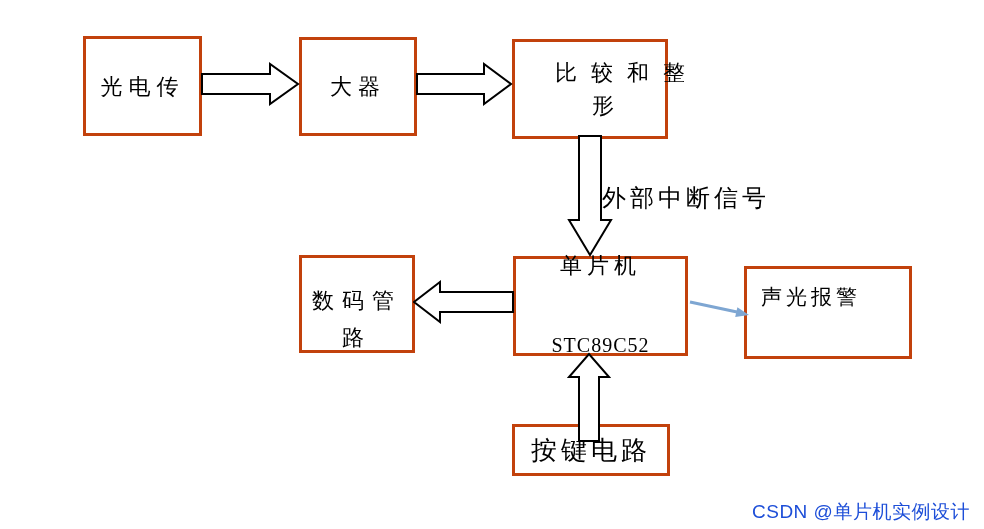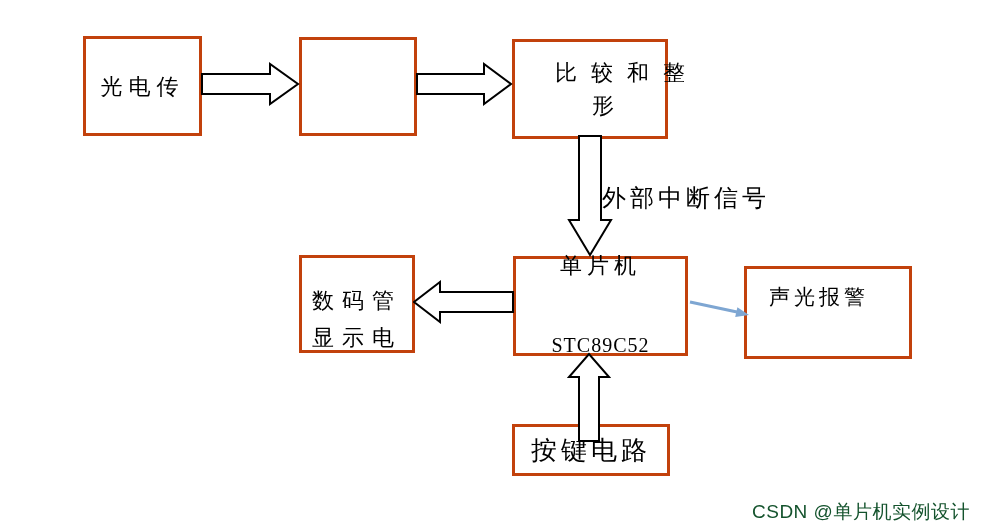--- a/index.html
+++ b/index.html
@@ -17,57 +17,57 @@
 
   #box-sensor   { left:83px;  top:36px;  width:119px; height:100px; letter-spacing:6px; }
   #box-amp      { left:299px; top:37px;  width:118px; height:99px;  letter-spacing:6px; }
   #box-compare  { left:512px; top:39px;  width:156px; height:100px; letter-spacing:14px;padding-left:40px; }
   #box-display  { left:299px; top:255px; width:116px; height:98px;  letter-spacing:8px;
                   justify-content:flex-start; padding-top:24px; overflow:hidden; }
   #box-display .bline { line-height:37px; }
   #box-mcu      { left:513px; top:256px; width:175px; height:100px; letter-spacing:5px;gap:45px; }
   #box-mcu .latin { font-size:20px; letter-spacing:1px; line-height:36px; }
   #box-alarm    { left:744px; top:266px; width:168px; height:93px; letter-spacing:4px;
-                  font-size:21px; justify-content:flex-start; padding:12px 0 0 22px; }
+                  font-size:21px; justify-content:flex-start; padding:12px 0 0 14px; }
   #box-alarm .bline { text-align:left; }
   #box-keypad   { left:512px; top:424px; width:158px; height:52px; font-size:26px; letter-spacing:4px; }
 
   .arrow { position:absolute; }
   .arrow polygon.block { fill:#ffffff; stroke:#000000; stroke-width:2; stroke-linejoin:miter; }
 
   .edge-label {
     position:absolute; left:602px; top:182px;
     font-size:24px; letter-spacing:4px; white-space:nowrap;
   }
   .watermark {
     position:absolute; left:752px; top:499px;
     font-family:"Liberation Sans","DejaVu Sans",sans-serif;
-    font-size:19px; color:#14532d; letter-spacing:0.5px; white-space:nowrap;
+    font-size:19px; color:#1d4ed8; letter-spacing:0.5px; white-space:nowrap;
   }
 </style>
 </head>
 <body>
 
 <div class="canvas">
 
   <div class="box" id="box-sensor">
     <div class="bline">光电传</div>
   </div>
 
   <div class="box" id="box-amp">
+    <div class="bline">大器</div>
   </div>
 
   <div class="box" id="box-compare">
     <div class="bline">比较和整</div>
     <div class="bline">形</div>
   </div>
 
   <div class="box" id="box-display">
     <div class="bline">数码管</div>
-    <div class="bline">显示电</div>
     <div class="bline">路</div>
   </div>
 
   <div class="box" id="box-mcu">
     <div class="bline">单片机</div>
     <div class="bline latin">STC89C52</div>
   </div>
 
   <div class="box" id="box-alarm">
     <div class="bline">声光报警</div>

